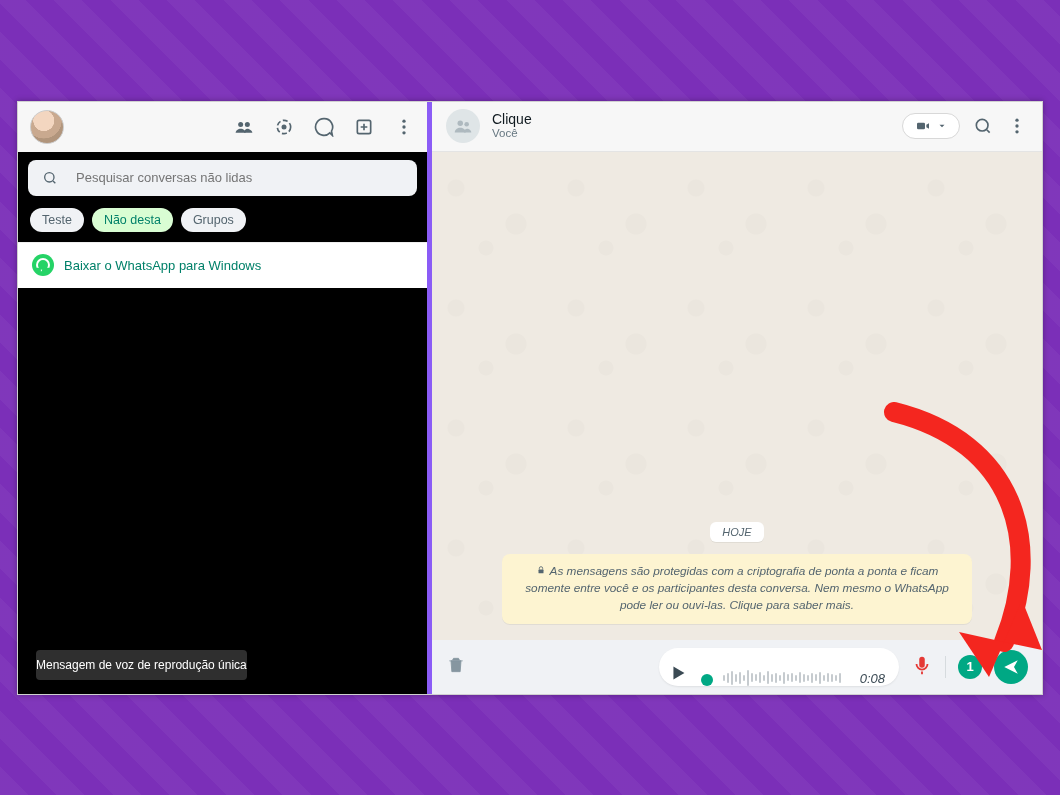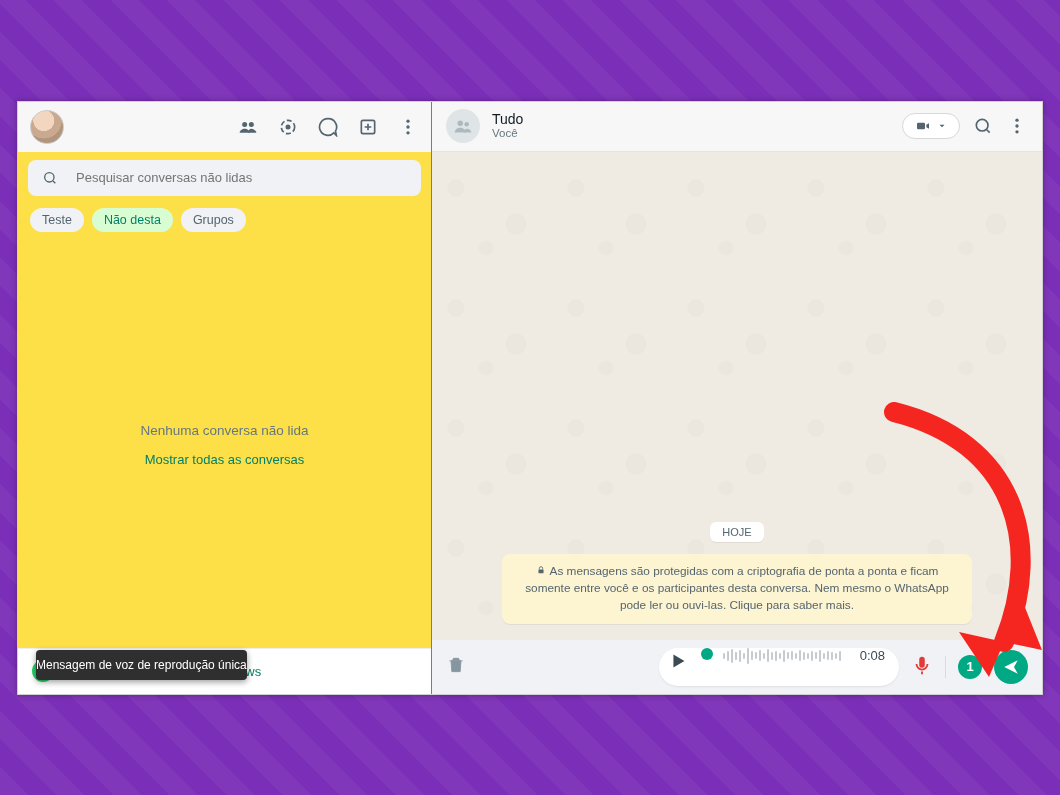--- a/index.html
+++ b/index.html
@@ -15,23 +15,23 @@
     width: 1026px; height: 594px;
     background:#fff;
     display:flex;
     border:1px solid #d0d0d0;
     position:relative;
     box-shadow: 0 0 6px rgba(0,0,0,0.3);
   }
   
   .left {
     width: 414px; flex:0 0 414px;
-    border-right:1px solid #8b5cf6;
+    border-right:5px solid #8b5cf6;
     display:flex; flex-direction:column;
-    background:#fde047;
+    background:#000000;
   }
   .left-header{
     height:50px; background:#f7f7f7;
     display:flex; align-items:center; justify-content:space-between;
     padding:0 12px;
   }
   .avatar{
     width:34px;height:34px;border-radius:50%;
     background: radial-gradient(circle at 40% 30%, #f3d6c0 0 35%, #c9a98f 36% 60%, #b1957c 61% 100%);
     border:1px solid #ccc;
@@ -80,39 +80,40 @@
   }
   .ricon{width:22px;height:22px;display:flex;align-items:center;justify-content:center;color:#54656f;cursor:pointer;}
   .chat-body{
     flex:1;position:relative;
     background-color:#efeae2;
     background-image:
       radial-gradient(circle at 20% 30%, rgba(0,0,0,0.015) 0 8px, transparent 9px),
       radial-gradient(circle at 70% 60%, rgba(0,0,0,0.015) 0 10px, transparent 11px),
       radial-gradient(circle at 45% 80%, rgba(0,0,0,0.015) 0 7px, transparent 8px);
     background-size:120px 120px;
-    display:flex;flex-direction:column;align-items:center;justify-content:flex-end;padding-bottom:16px;gap:12px;
+    display:flex;flex-direction:column;align-items:center;justify-content:flex-end;padding-bottom:16px;gap:12px;font-style:italic;
   }
   .date-pill{
     background:#fff;padding:4px 12px;border-radius:6px;font-size:11px;color:#54656f;box-shadow:0 1px 0 rgba(0,0,0,.06);
   }
   .enc-box{
     background:#fdf4d1;color:#54656f;font-size:11.8px;text-align:center;
     padding:9px 18px;border-radius:8px;max-width:470px;line-height:1.45;box-shadow:0 1px 0 rgba(0,0,0,.06);
   }
   .enc-box .lock{display:inline-block;margin-right:4px;}
   
   .composer{
     height:54px;background:#f0f2f5;display:flex;align-items:center;padding:0 14px;gap:12px;
   }
   .trash{color:#8696a0;cursor:pointer;}
   .voice-capsule{
-    background:#fff;border-radius:22px;height:38px;flex:0 0 auto;display:flex;align-items:flex-start;gap:10px;padding:0 14px 0 6px;
+    background:#fff;border-radius:22px;height:38px;flex:0 0 auto;display:flex;align-items:flex-end;gap:10px;padding:0 14px 0 6px;
     box-shadow:0 1px 2px rgba(0,0,0,.08);
     margin-left:auto;
+    font-style:italic;
   }
   .playbtn{width:26px;height:26px;display:flex;align-items:center;justify-content:center;color:#3b4a54;}
   .prog-dot{width:12px;height:12px;border-radius:50%;background:#00a884;}
   .wave{display:flex;gap:2px;align-items:center;}
   .wave span{width:2px;background:#c6cbcf;display:block;border-radius:1px;}
   .timer{font-size:13px;color:#3b4a54;min-width:34px;text-align:right;}
   .mic-stop{color:#e53935;cursor:pointer;}
   .divider{width:1px;height:22px;background:#d6dbde;}
   .view-once{
     width:24px;height:24px;border-radius:50%;background:#00a884;color:#fff;font-size:13px;font-weight:600;
@@ -184,43 +185,39 @@
         </svg>
       <input type="text" placeholder="Pesquisar conversas não lidas" style="">
     </div>
 
     <div class="filters">
       <div class="chip">Teste</div>
       <div class="chip active">Não desta</div>
       <div class="chip">Grupos</div>
     </div>
 
-    <div class="empty-area">
-      <div class="msg1">Nenhuma conversa não lida</div>
-      <div class="msg2">Mostrar todas as conversas</div>
-    </div>
 
     <div class="left-footer">
       <div class="wa-logo"></div>
       <span>Baixar o WhatsApp para Windows</span>
     </div>
   </div>
 
   <div class="right">
     <div class="right-header">
       <div class="group-avatar">
         <svg viewBox="0 0 24 24" width="22" height="22" fill="currentColor">
             <circle cx="9" cy="9" r="3"></circle>
             <circle cx="16" cy="10" r="2.5"></circle>
             <path d="M3 19c0-3 3-5 6-5s6 2 6 5"></path>
             <path d="M13 19c0-2.5 1.8-4 3.5-4s4.5 1.5 4.5 4"></path>
           </svg>
       </div>
       <div>
-        <div class="chat-title">Tudo</div>
+        <div class="chat-title">Clique</div>
         <div class="chat-sub">Você</div>
       </div>
       <div class="spacer"></div>
       <div class="pillbtn">
         <svg viewBox="0 0 24 24" width="16" height="16" fill="currentColor">
             <rect x="3" y="7" width="12" height="10" rx="2"></rect>
             <path d="m17 10 4-2v8l-4-2z"></path>
           </svg>
         <svg viewBox="0 0 24 24" width="10" height="10" fill="currentColor">
             <path d="m6 9 6 6 6-6"></path>

